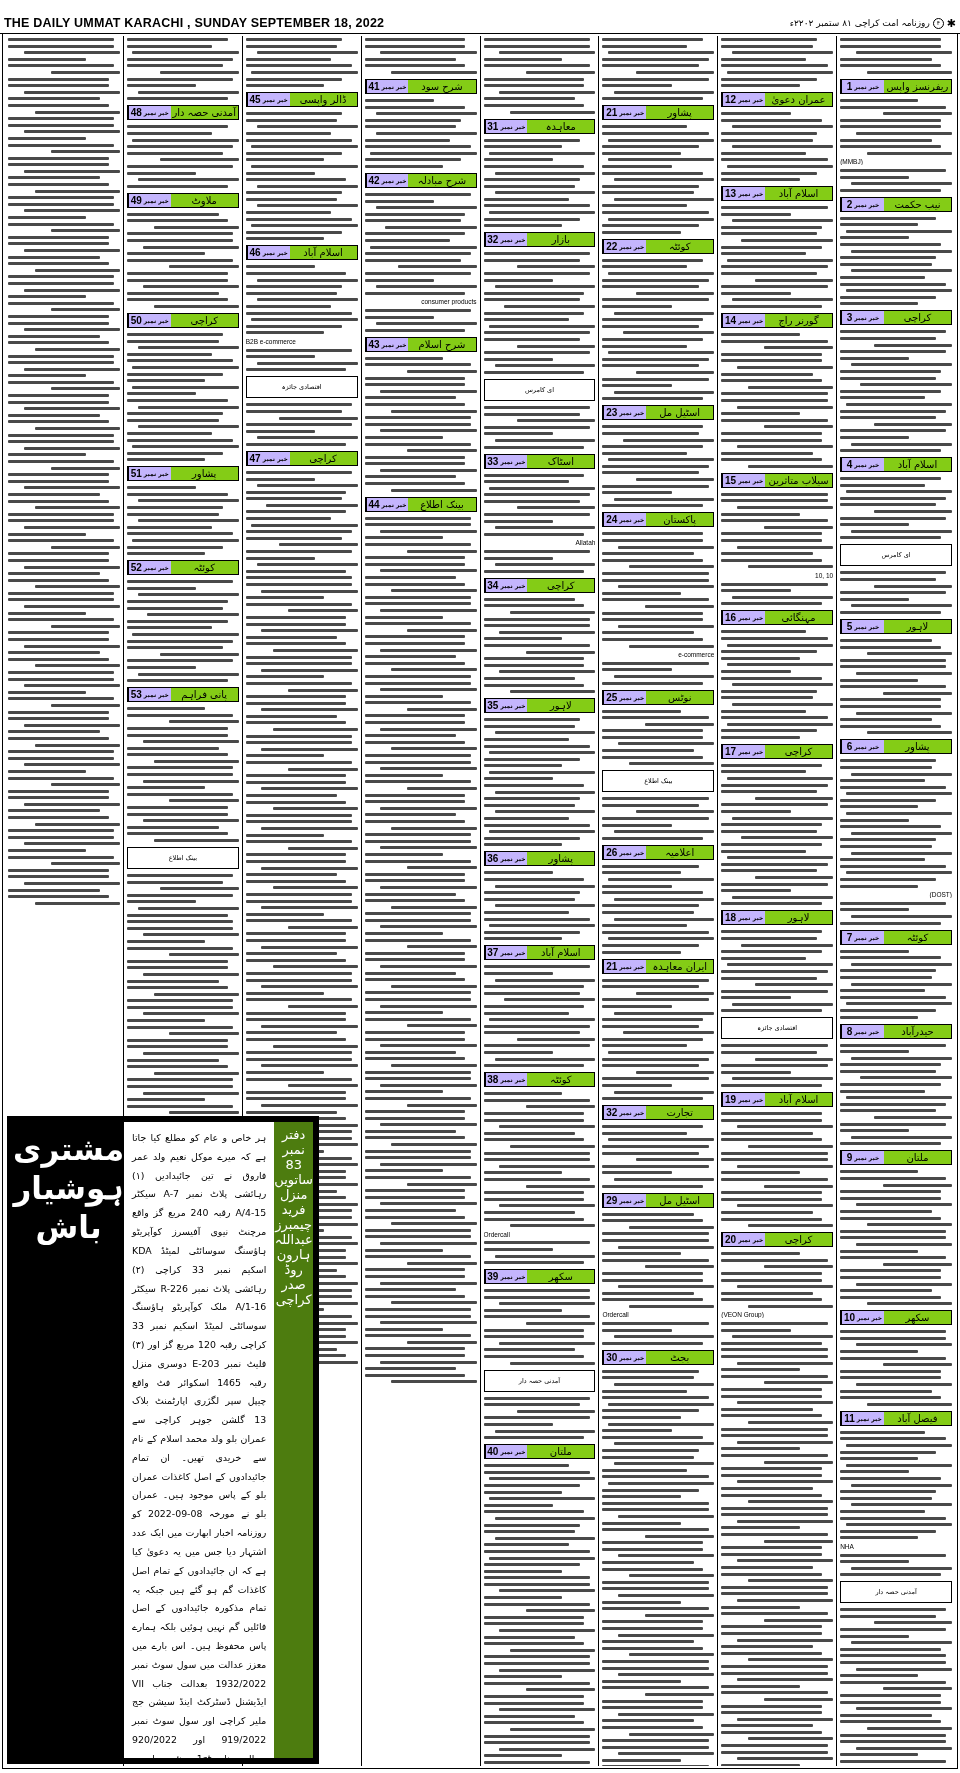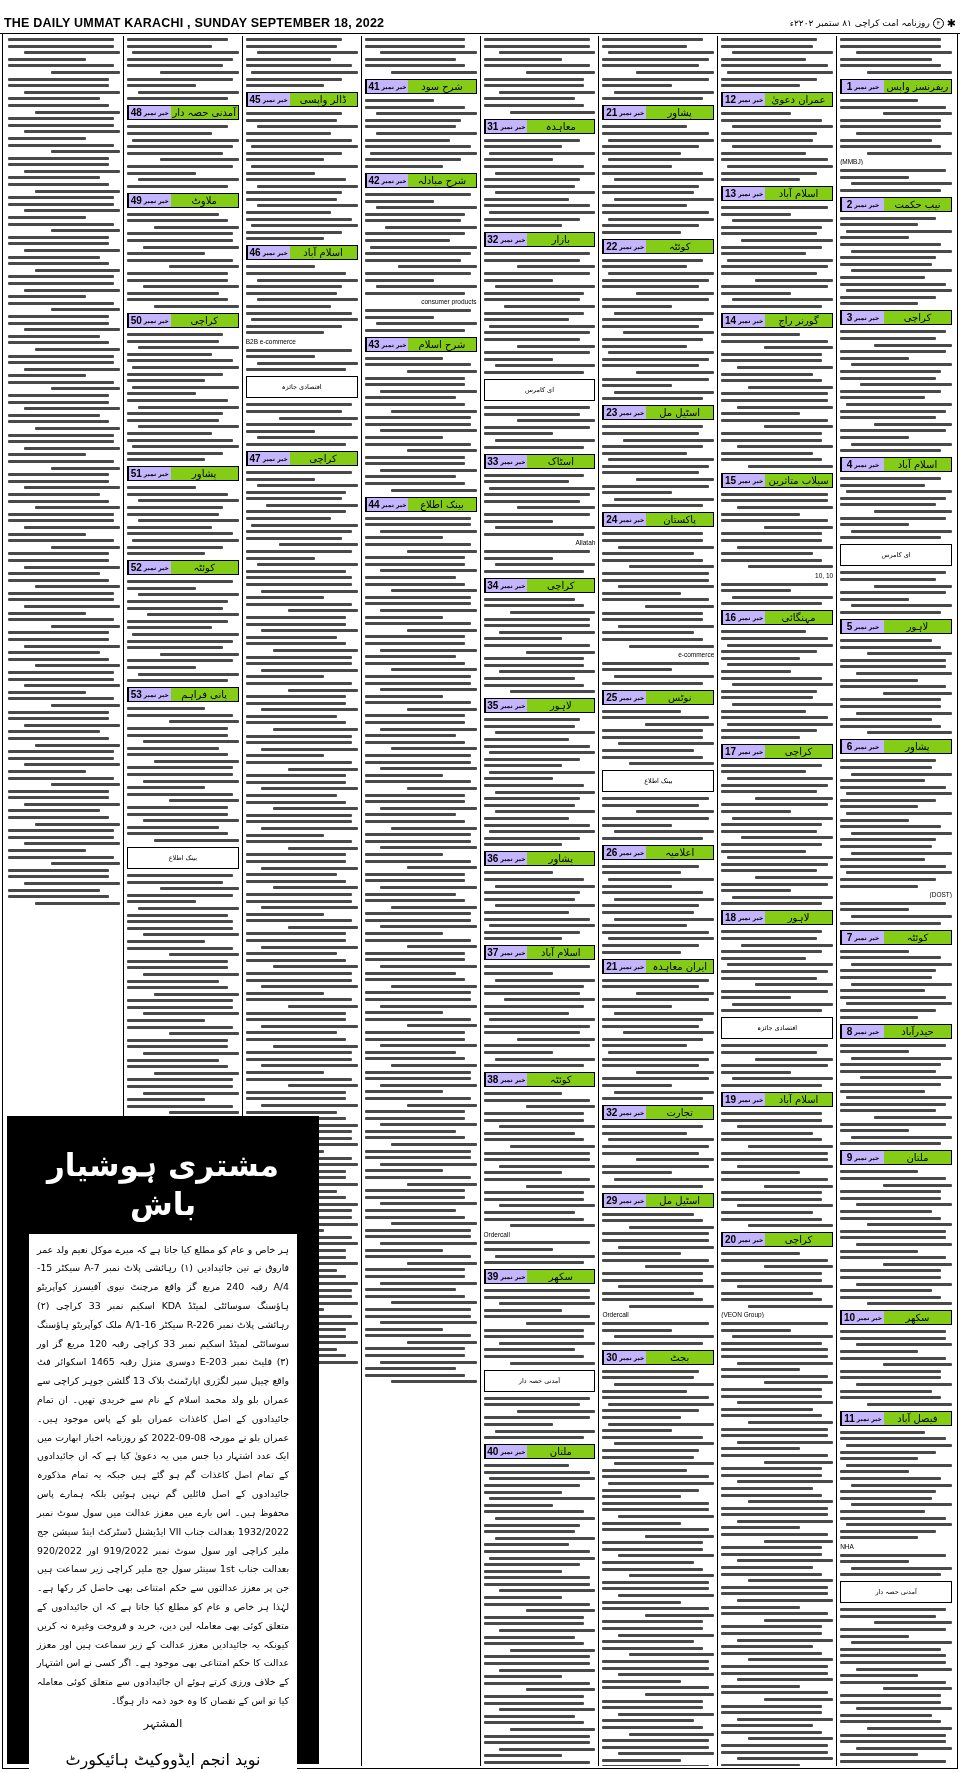--- a/index.html
+++ b/index.html
@@ -117,22 +117,22 @@
   }
 
   
   #legal-ad{
     position:absolute;
     left:4px;bottom:4px;
     width:312px;height:648px;
     background:#000;
     border:1px solid #000;
     box-sizing:border-box;
-    padding:21px;
-    display:flex;flex-direction:column;
+    padding:5px;
+    display:flex;flex-direction:row;
     z-index:5;
   }
   #ad-title{
     color:#fff;
     font-family:"DejaVu Sans",sans-serif;
     direction:rtl;text-align:center;
     font-size:31px;font-weight:bold;
     line-height:1.25;
     padding:8px 0 10px 0;
     letter-spacing:1px;

